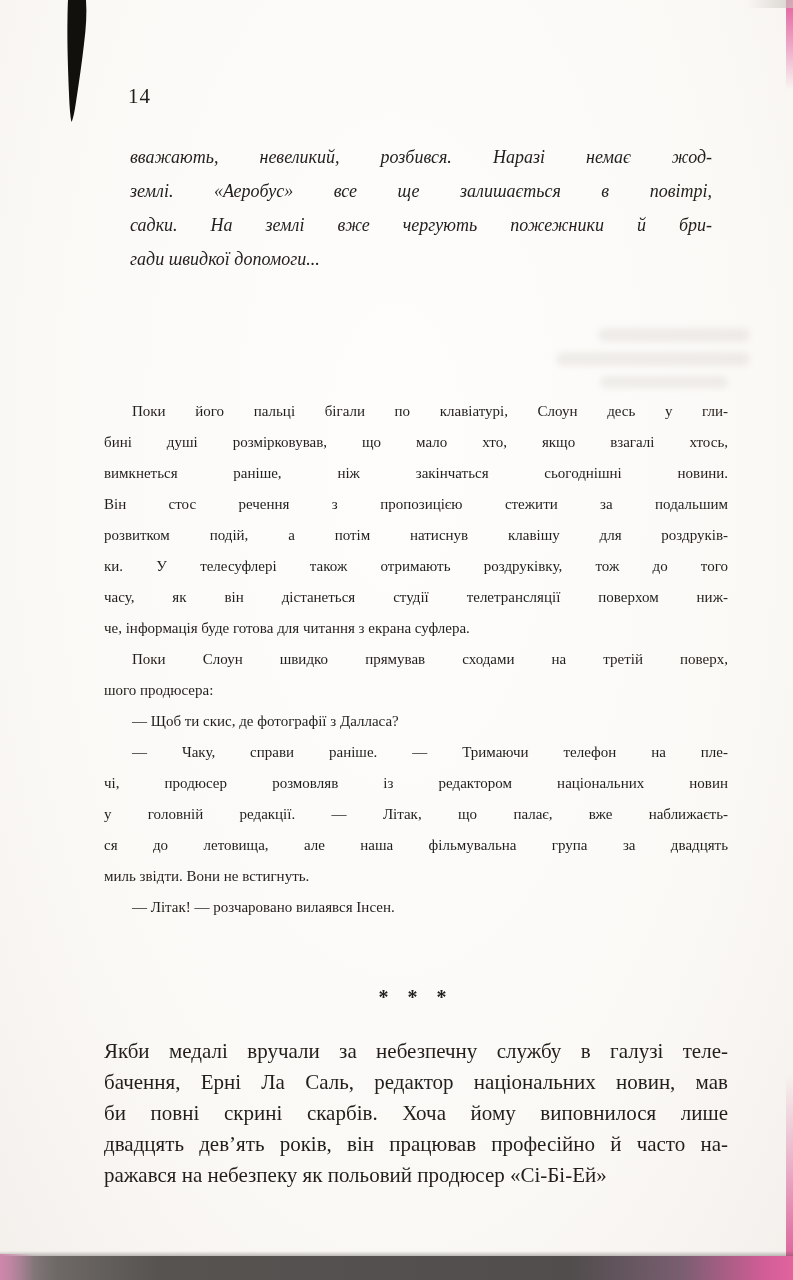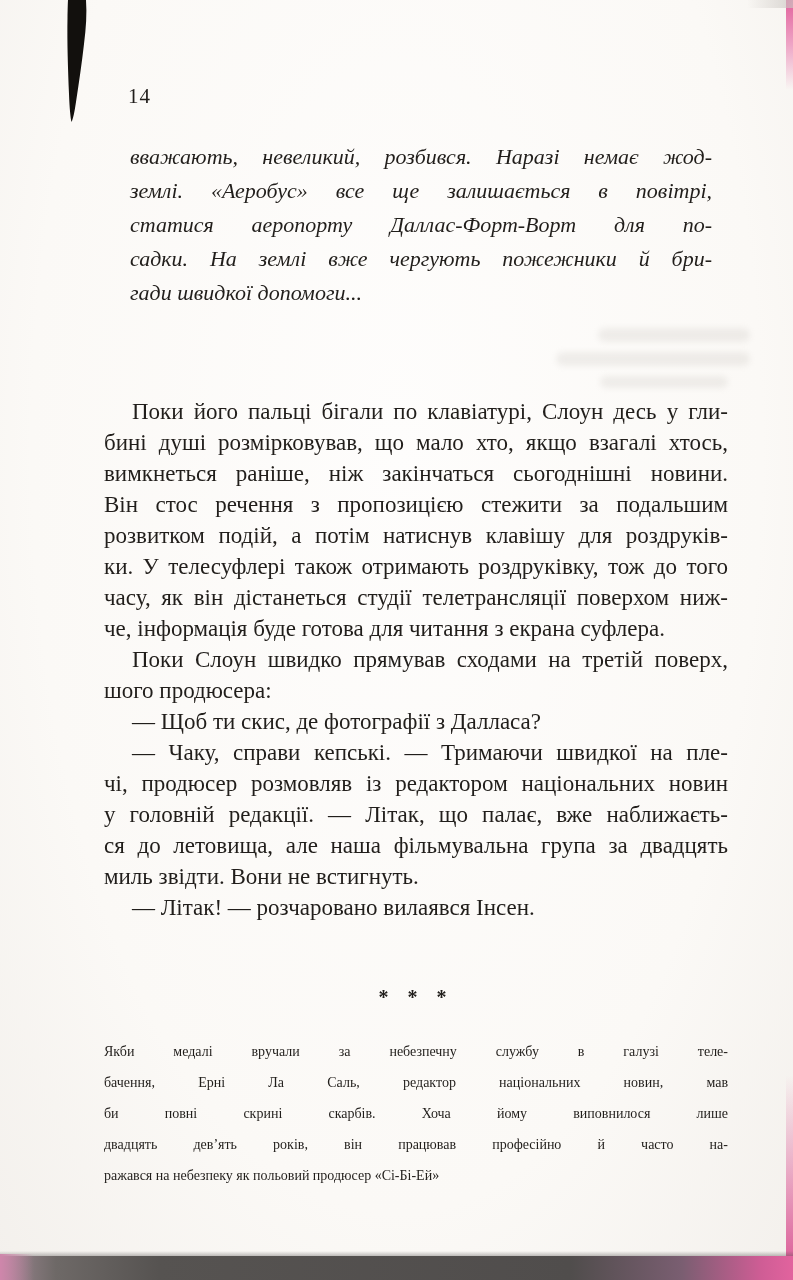--- a/index.html
+++ b/index.html
@@ -6,24 +6,24 @@
   html,body { width:793px; height:1280px; overflow:hidden; background:#e9e6e2; }
   .page {
     position:relative; width:793px; height:1280px;
     background: radial-gradient(ellipse at 50% 35%, #fefdfc 0%, #fbf9f6 65%, #f3f0ec 100%);
     font-family:Liberation Serif, serif;
     color:#211e1b;
   }
   .abs { position:absolute; }
 
   .pagenum  { left:128px; top:84px;  font-size:21px; letter-spacing:1px; }
-  .quote    { left:130px; top:140px; width:582px; font-size:22px; line-height:34px; font-style:italic; }
-  .bodytext { left:104px; top:396px; width:624px; font-size:23px; line-height:31px; }
+  .quote    { left:130px; top:140px; width:582px; font-size:18px; line-height:34px; font-style:italic; }
+  .bodytext { left:104px; top:396px; width:624px; font-size:15px; line-height:31px; }
   .sep      { left:104px; top:986px; width:624px; text-align:center; font-size:20px; letter-spacing:7px; font-weight:bold; }
-  .closing  { left:104px; top:1036px; width:624px; font-size:14px; line-height:31px; }
+  .closing  { left:104px; top:1036px; width:624px; font-size:21px; line-height:31px; }
 
   .line       { white-space:nowrap; }
   .line.just  { white-space:normal; text-align:justify; text-align-last:justify; }
   .line.first { text-indent:28px; }
 
   
   .ink { left:62px; top:0; filter:blur(.3px); }
   .smudge { background:#a9a39c; opacity:.16; filter:blur(3px); border-radius:7px; }
   .smudge.s1 { left:598px; top:328px; width:152px; height:14px; }
   .smudge.s2 { left:556px; top:352px; width:194px; height:14px; }
@@ -63,21 +63,20 @@
   <div class="abs bottom-fade"></div>
   <div class="abs bottom-band"></div>
   <div class="abs corner-bl"></div>
 
   <div class="abs pagenum">14</div>
 
   <div class="abs quote">
       <div>
         <div class="line just">вважають, невеликий, розбився. Наразі немає жод-</div>
         <div class="line just">землі. «Аеробус» все ще залишається в повітрі,</div>
-        <div class="line just">статися аеропорту Даллас-Форт-Ворт для по-</div>
         <div class="line just">садки. На землі вже чергують пожежники й бри-</div>
         <div class="line">гади швидкої допомоги...</div>
       </div>
     </div>
 
   <div class="abs bodytext">
       <div>
         <div class="line just first">Поки його пальці бігали по клавіатурі, Слоун десь у гли-</div>
         <div class="line just">бині душі розмірковував, що мало хто, якщо взагалі хтось,</div>
         <div class="line just">вимкнеться раніше, ніж закінчаться сьогоднішні новини.</div>
@@ -88,21 +87,21 @@
         <div class="line">че, інформація буде готова для читання з екрана суфлера.</div>
       </div>
       <div>
         <div class="line just first">Поки Слоун швидко прямував сходами на третій поверх,</div>
         <div class="line">шого продюсера:</div>
       </div>
       <div>
         <div class="line first">— Щоб ти скис, де фотографії з Далласа?</div>
       </div>
       <div>
-        <div class="line just first">— Чаку, справи кепські. — Тримаючи швидкої на пле-</div>
+        <div class="line just first">— Чаку, справи раніше. — Тримаючи телефон на пле-</div>
         <div class="line just">чі, продюсер розмовляв із редактором національних новин</div>
         <div class="line just">у головній редакції. — Літак, що палає, вже наближаєть-</div>
         <div class="line just">ся до летовища, але наша фільмувальна група за двадцять</div>
         <div class="line">миль звідти. Вони не встигнуть.</div>
       </div>
       <div>
         <div class="line first">— Літак! — розчаровано вилаявся Інсен.</div>
       </div>
     </div>
 

